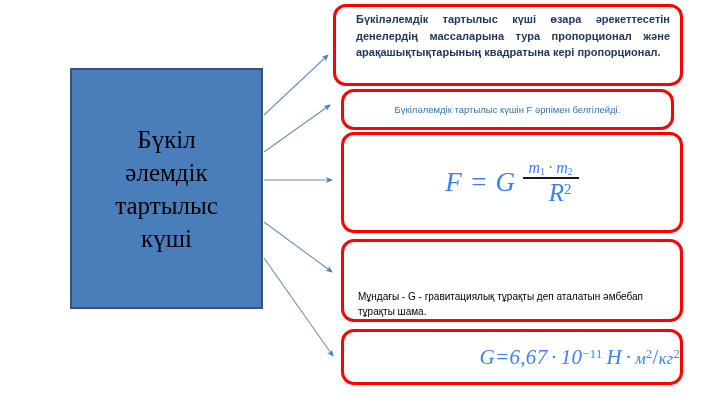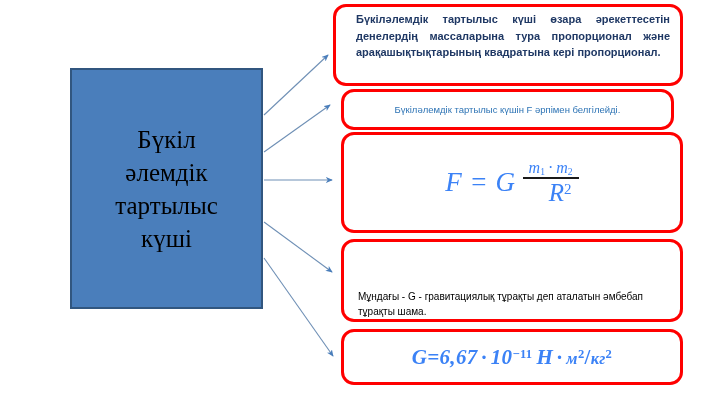--- a/index.html
+++ b/index.html
@@ -100,21 +100,21 @@
   #callout-gdef .callout-inner { padding: 0 14px; justify-content: flex-end; }
   #gdef-text {
     font-size: 10px;
     line-height: 1.45;
     color: #000000;
     margin-top: -6px;
   }
 
   
   #callout-gvalue { left: 341px; top: 329px; width: 342px; height: 56px; }
-  #callout-gvalue .callout-inner { align-items: center; font-weight: bold; }
+  #callout-gvalue .callout-inner { align-items: flex-end; }
 
   
   .math {
     font-family: "Liberation Serif", "DejaVu Serif", serif;
     font-style: italic;
     color: #3b82f6;
     white-space: nowrap;
   }
   #formula-main {
     font-size: 27px;

